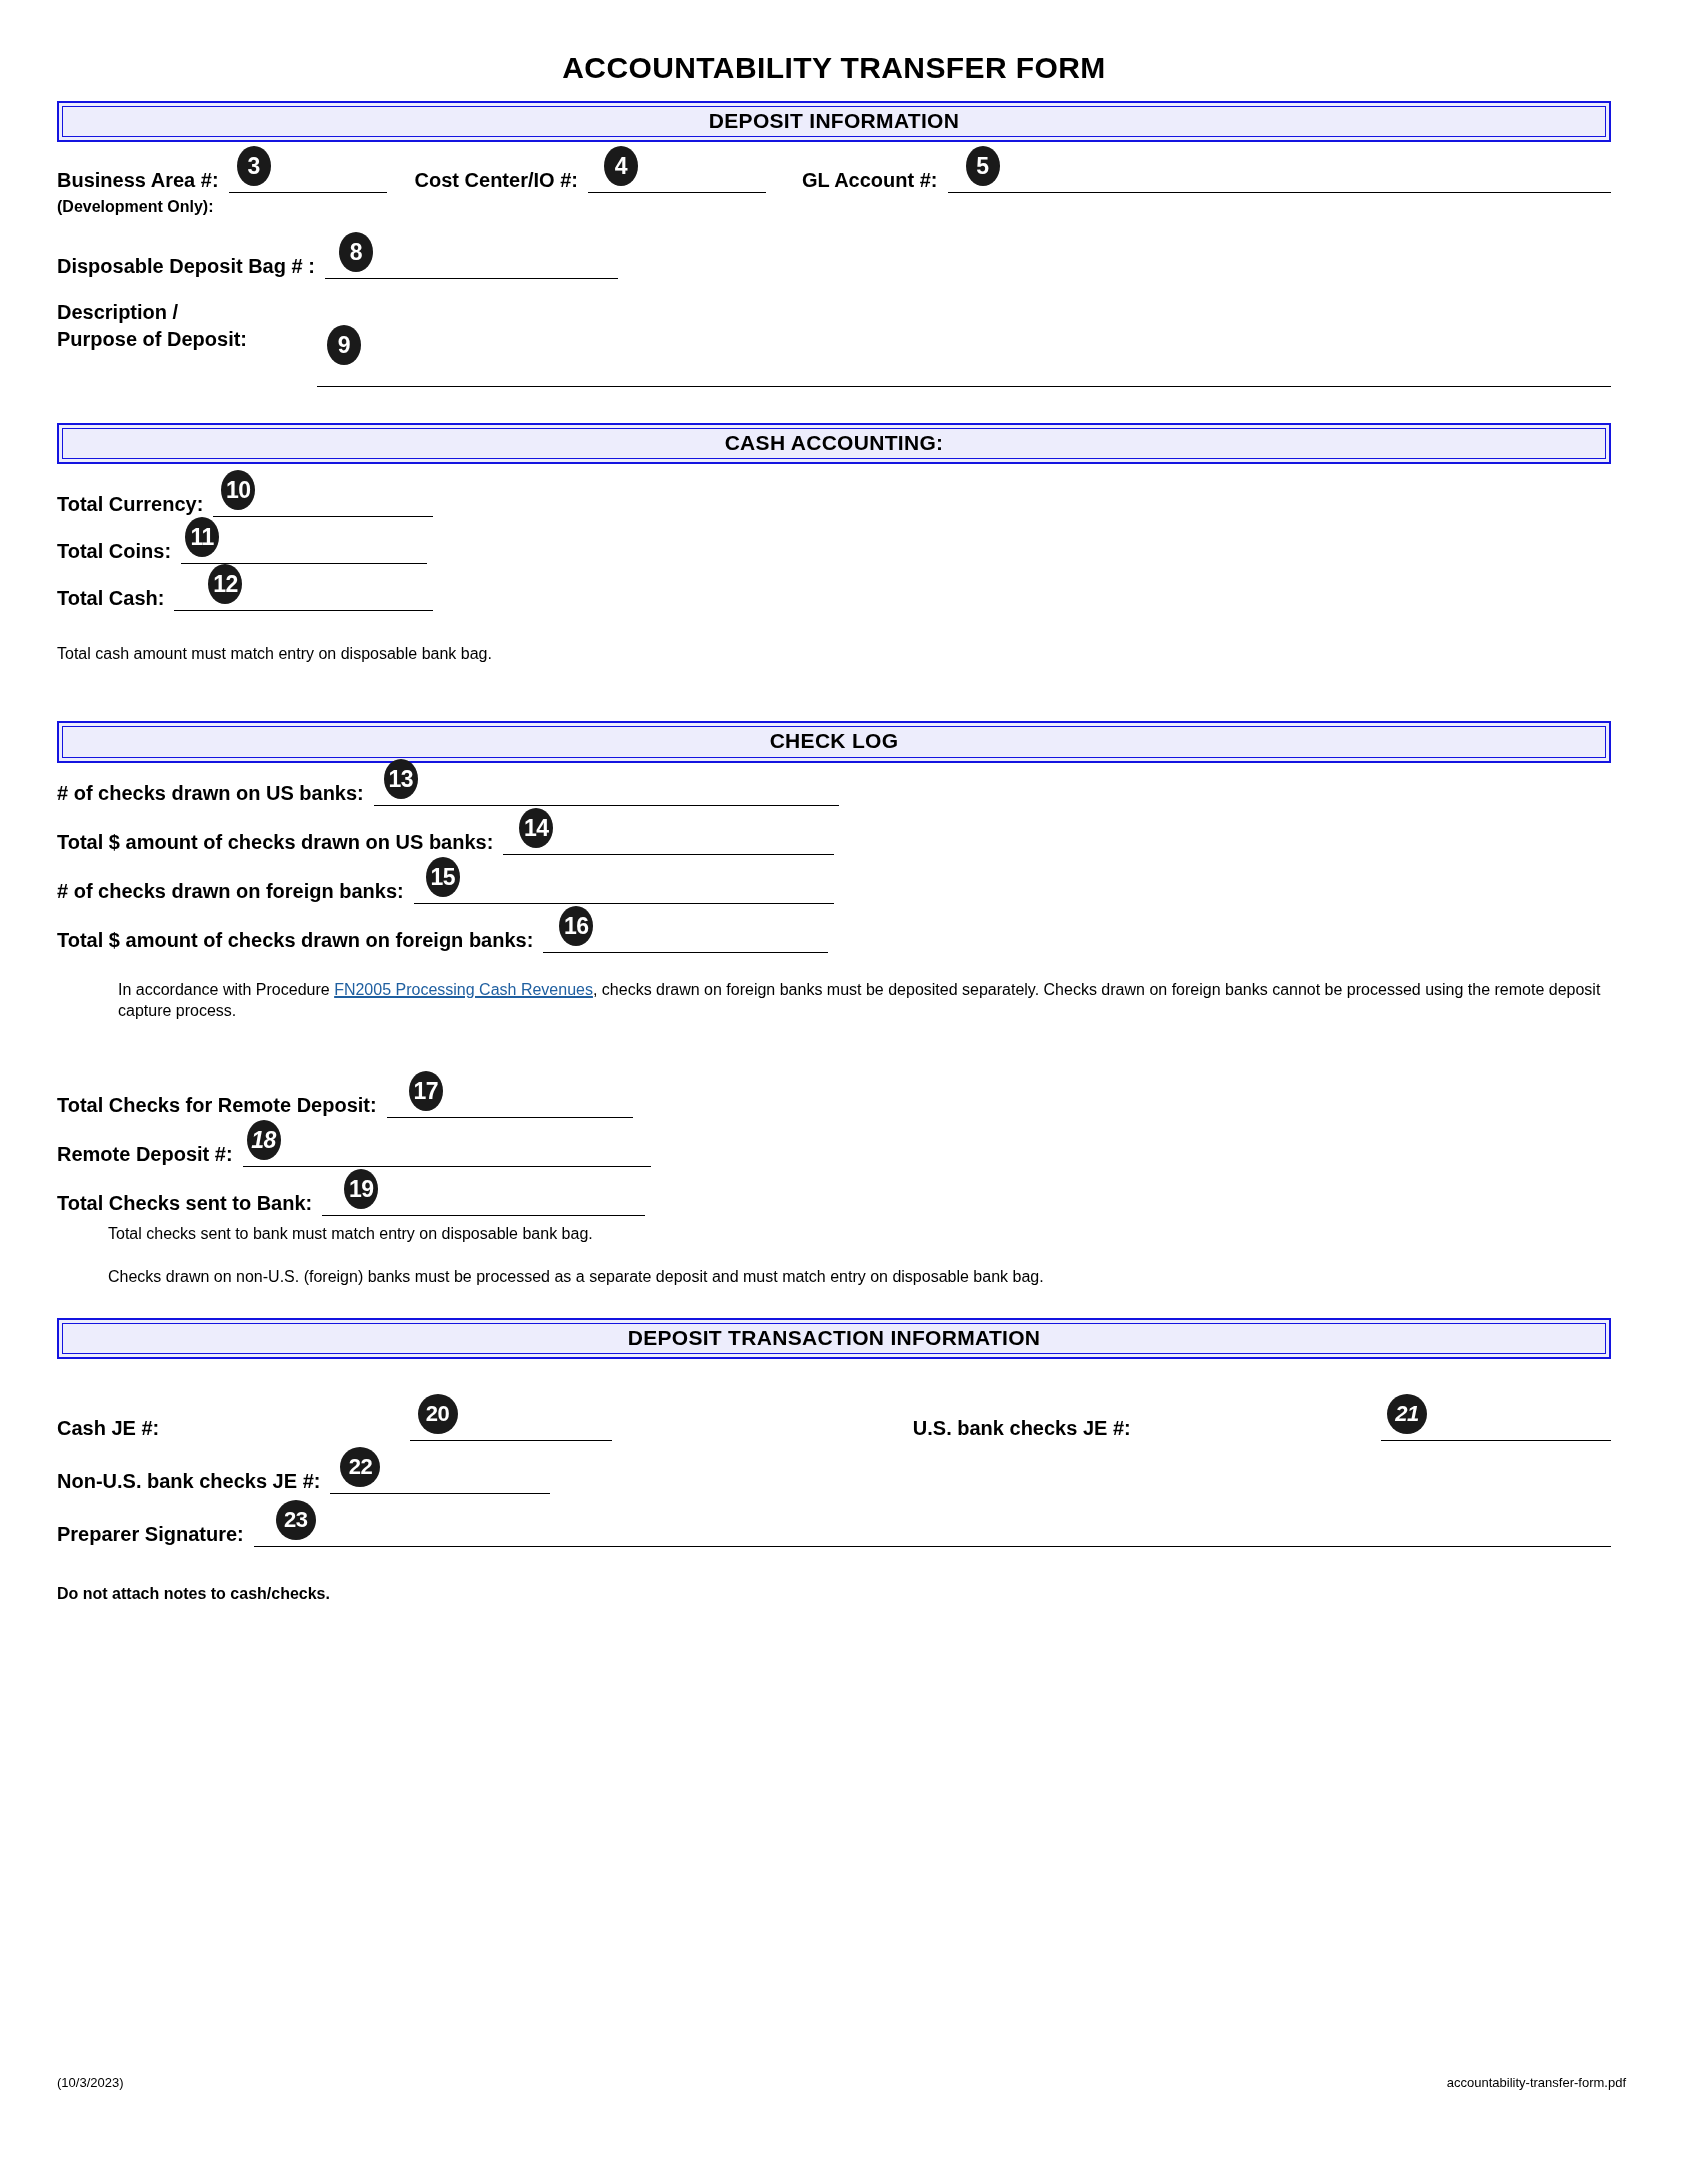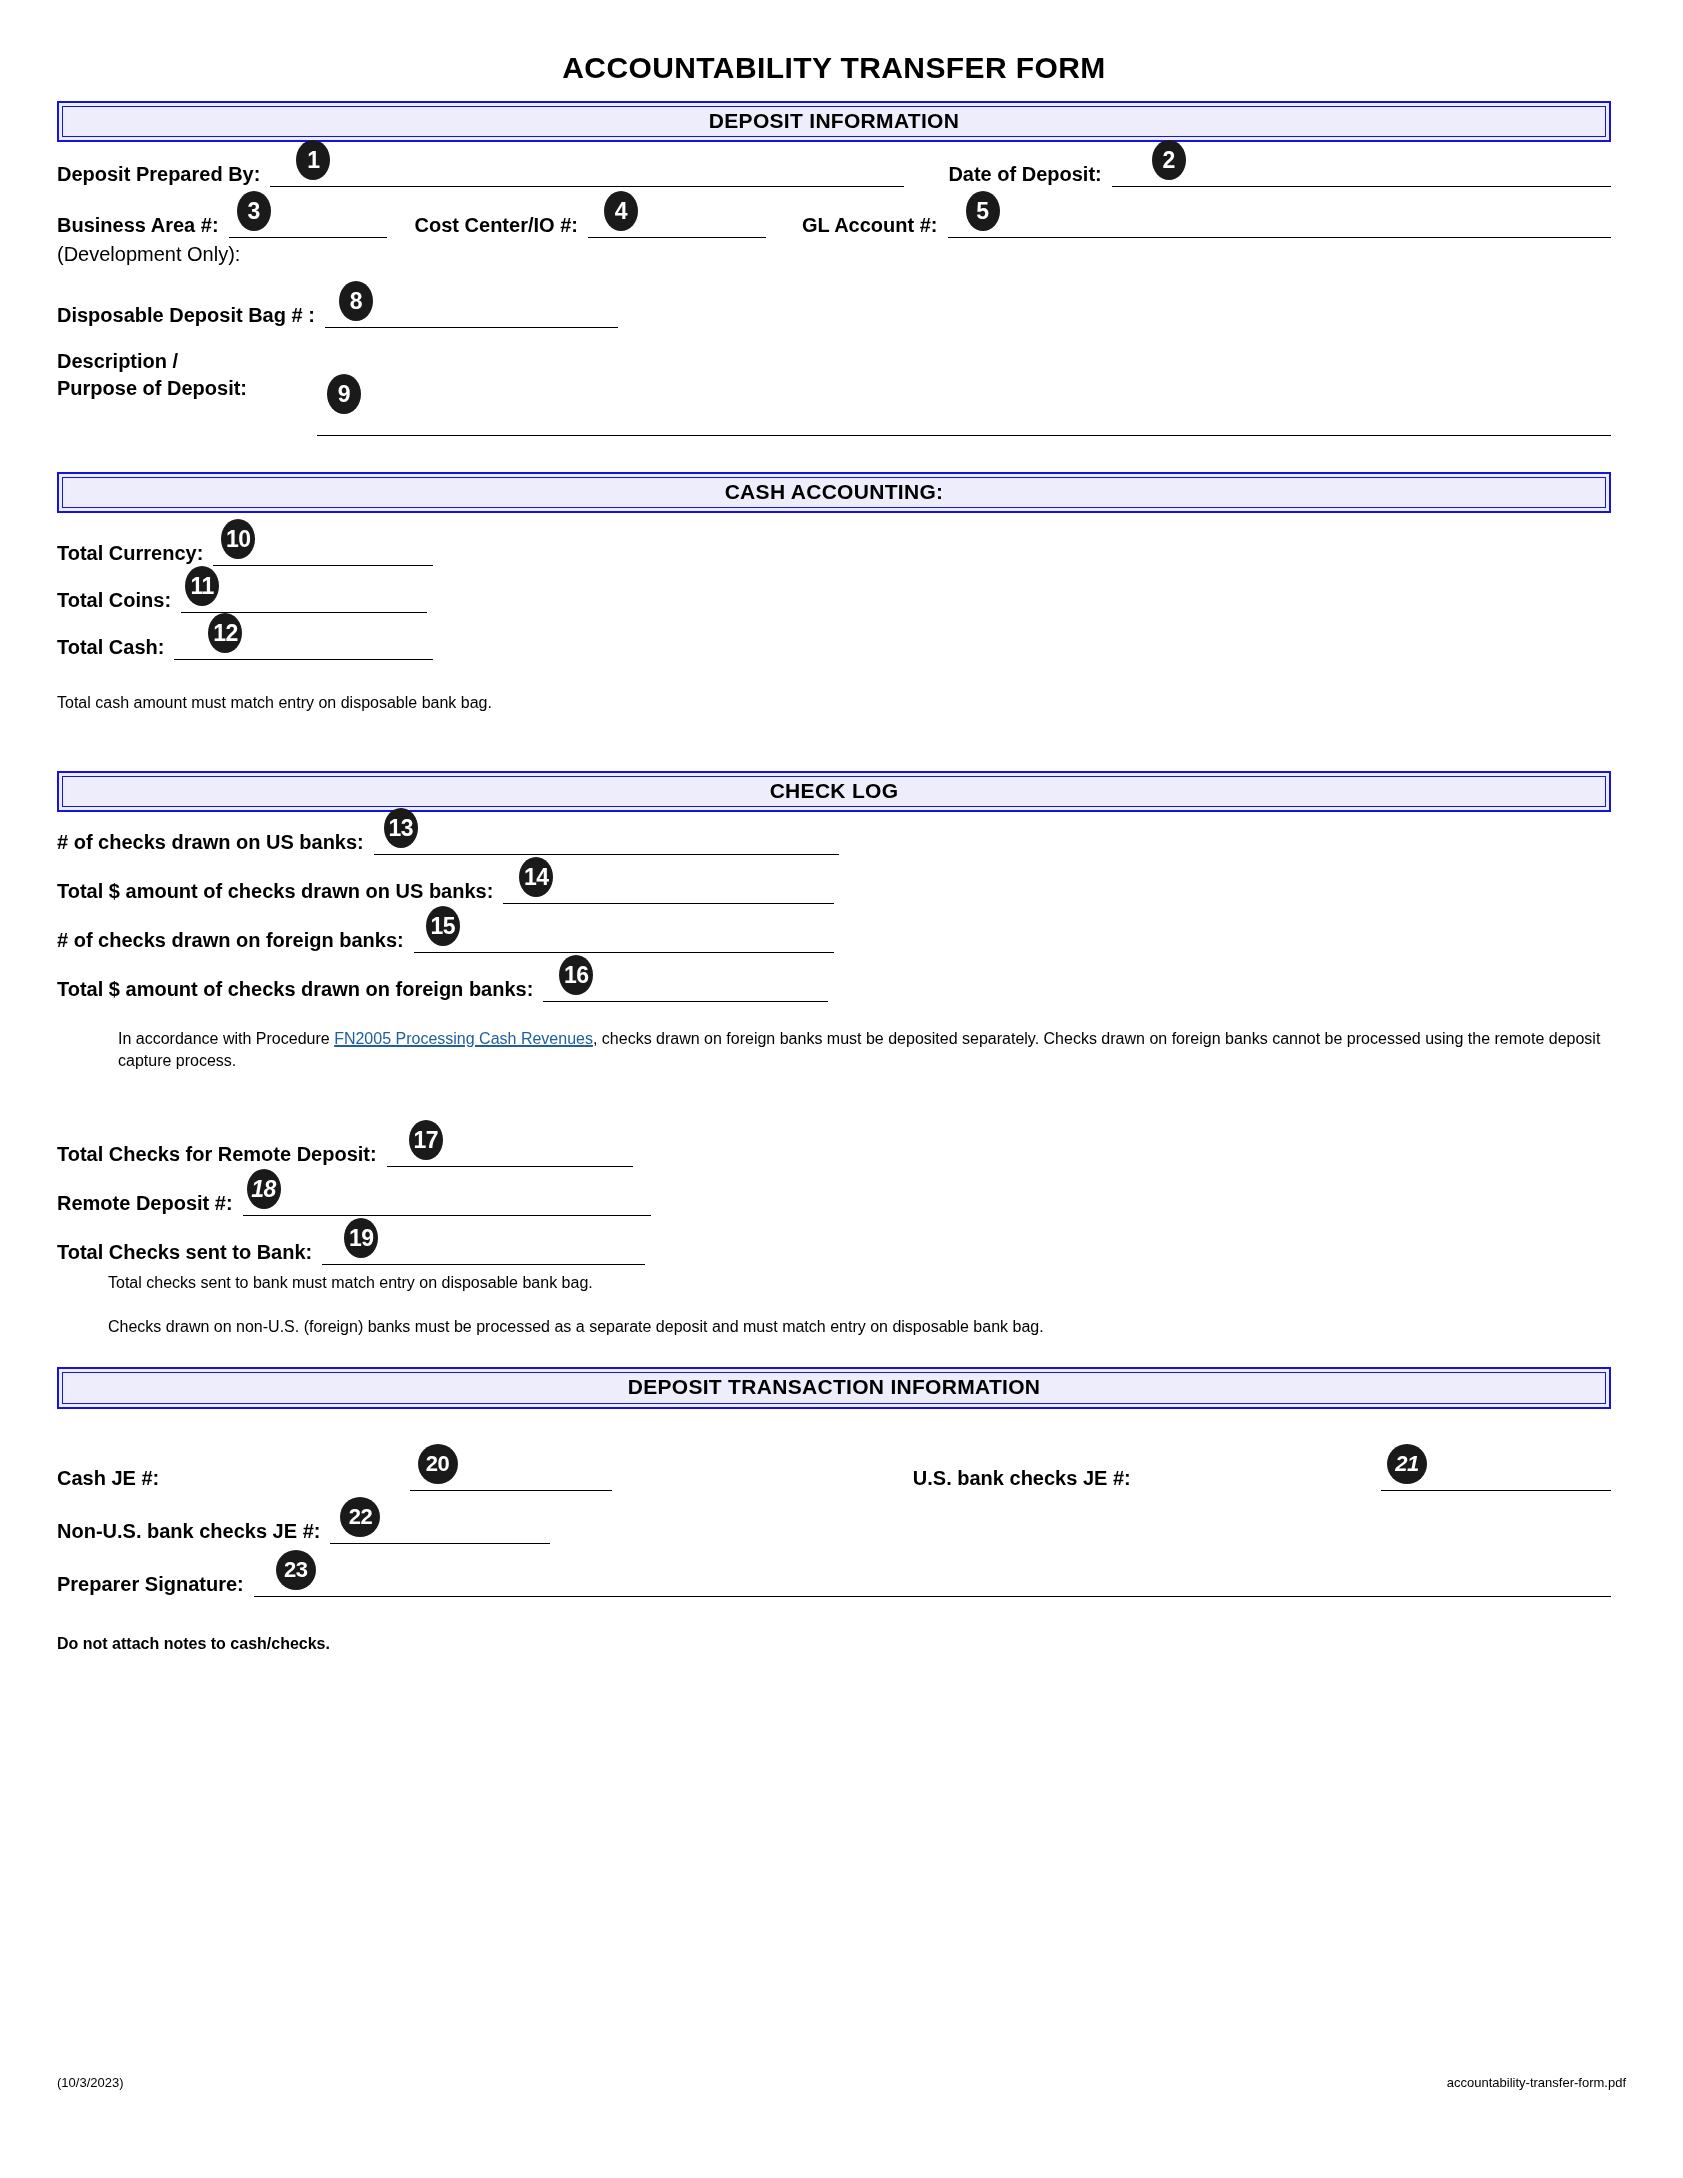--- a/index.html
+++ b/index.html
@@ -61,22 +61,22 @@
     position: relative;
   }
   .lbl {
     font-size: 20px;
     font-weight: bold;
     white-space: nowrap;
     line-height: 1.1;
     padding-bottom: 2px;
   }
   .lbl-sm {
-    font-size: 20px;
-    font-weight: normal;
+    font-size: 16px;
+    font-weight: bold;
     line-height: 1.1;
   }
   .fill {
     border-bottom: 1.6px solid #000;
     height: 26px;
     position: relative;
   }
   .gap { width: 10px; flex: none; }
 
   
@@ -133,33 +133,20 @@
 
 <div id="page">
   <div class="sheet">
 
     <div class="form-title">ACCOUNTABILITY TRANSFER FORM</div>
 
     <div class="section-bar">
       <div class="section-bar-inner">DEPOSIT INFORMATION</div>
     </div>
 
-    <div class="row" style="margin-top:18px;">
-      <div class="lbl">Deposit Prepared By:</div>
-      <div class="gap"></div>
-      <div class="fill" style="width:634px;">
-        <span class="bubble bub-in" style="left:26px;">1</span>
-      </div>
-      <div style="width:44px;"></div>
-      <div class="lbl">Date of Deposit:</div>
-      <div class="gap"></div>
-      <div class="fill" style="flex:1;">
-        <span class="bubble bub-in" style="left:40px;">2</span>
-      </div>
-    </div>
 
     <div class="row" style="margin-top:24px;">
       <div class="lbl">Business Area #:</div>
       <div class="gap"></div>
       <div class="fill" style="width:158px;">
         <span class="bubble bub-in" style="left:8px;">3</span>
       </div>
       <div style="width:28px;"></div>
       <div class="lbl">Cost Center/IO #:</div>
       <div class="gap"></div>

